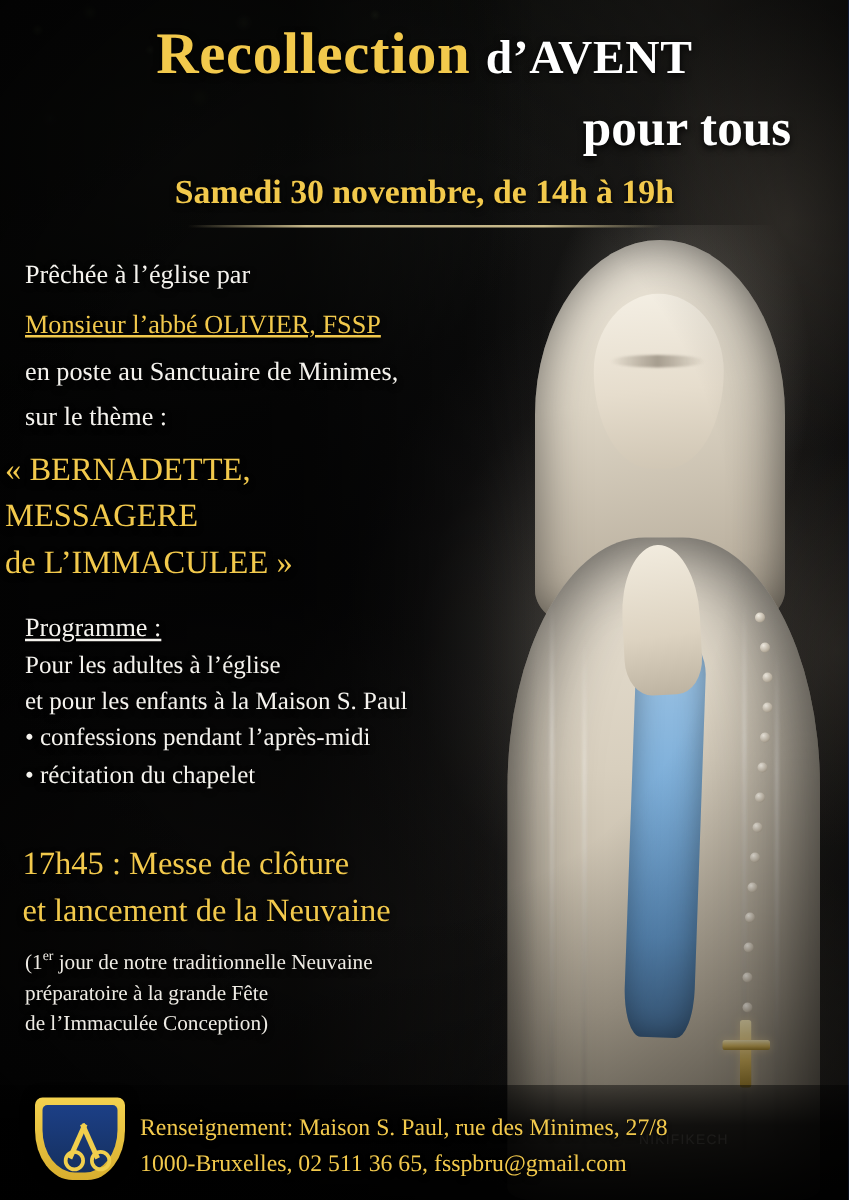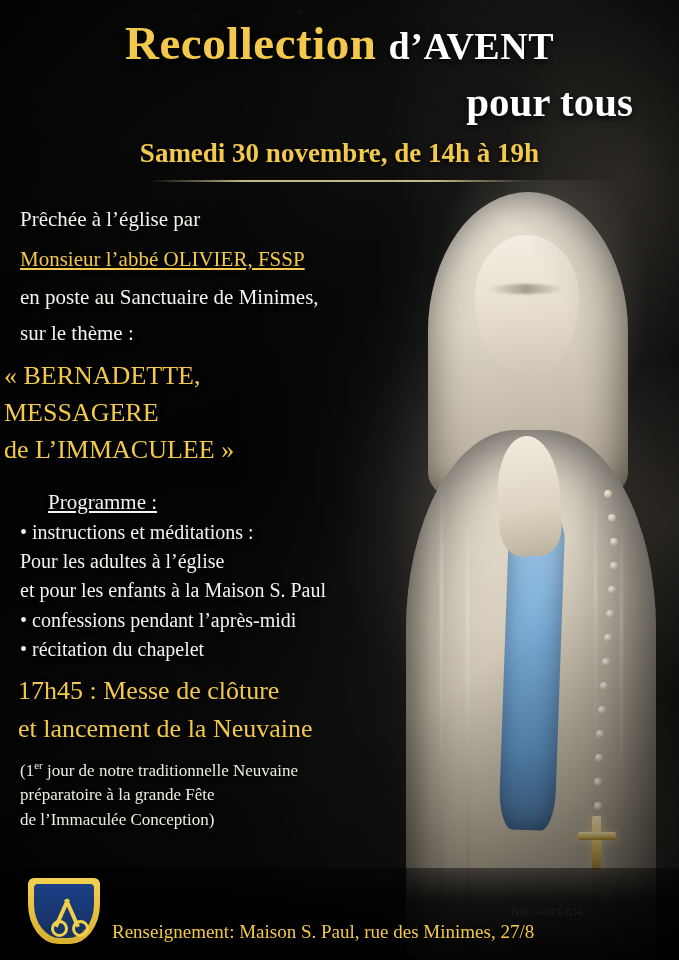--- a/index.html
+++ b/index.html
@@ -218,21 +218,21 @@
     text-shadow: 0 2px 5px rgba(0,0,0,0.95);
   }
 
   .prog-title {
     position: absolute;
     left: 20px; top: 490px;
     font-size: 21px;
     color: #f5f3ee;
     text-shadow: 0 2px 5px rgba(0,0,0,0.95);
   }
-  .prog-title u { text-decoration: underline; margin-left: 28px; }
+  .prog-title u { text-decoration: underline; }
 
   .prog-list {
     position: absolute;
     left: 20px; top: 518px;
     font-size: 20px;
     color: #f5f3ee;
     line-height: 1.46;
     text-shadow: 0 2px 5px rgba(0,0,0,0.95);
   }
   .prog-list div { white-space: nowrap; }
@@ -375,21 +375,20 @@
       <div>« BERNADETTE,</div>
       <div>MESSAGERE</div>
       <div>de L’IMMACULEE »</div>
     </div>
 
     <div class="prog-title">
       <u>Programme :</u>
     </div>
 
     <div class="prog-list">
-      <div>• instructions et méditations :</div>
       <div>Pour les adultes à l’église</div>
       <div>et pour les enfants à la Maison S. Paul</div>
       <div>• confessions pendant l’après-midi</div>
       <div>• récitation du chapelet</div>
     </div>
 
     <div class="mass">
       <div>17h45 : Messe de clôture</div>
       <div>et lancement de la Neuvaine</div>
     </div>
@@ -406,17 +405,18 @@
       <div class="crest">
         <div class="inner">
           <div class="key k1"></div>
           <div class="key k2"></div>
           <div class="ring r1"></div>
           <div class="ring r2"></div>
         </div>
       </div>
       <div class="footer-text">
         <div>Renseignement: Maison S. Paul, rue des Minimes, 27/8</div>
+        <div>1000-Bruxelles, 02 511 36 65, fsspbru@gmail.com</div>
       </div>
     </div>
 
   </div>
 </div>
 
 </body></html>

